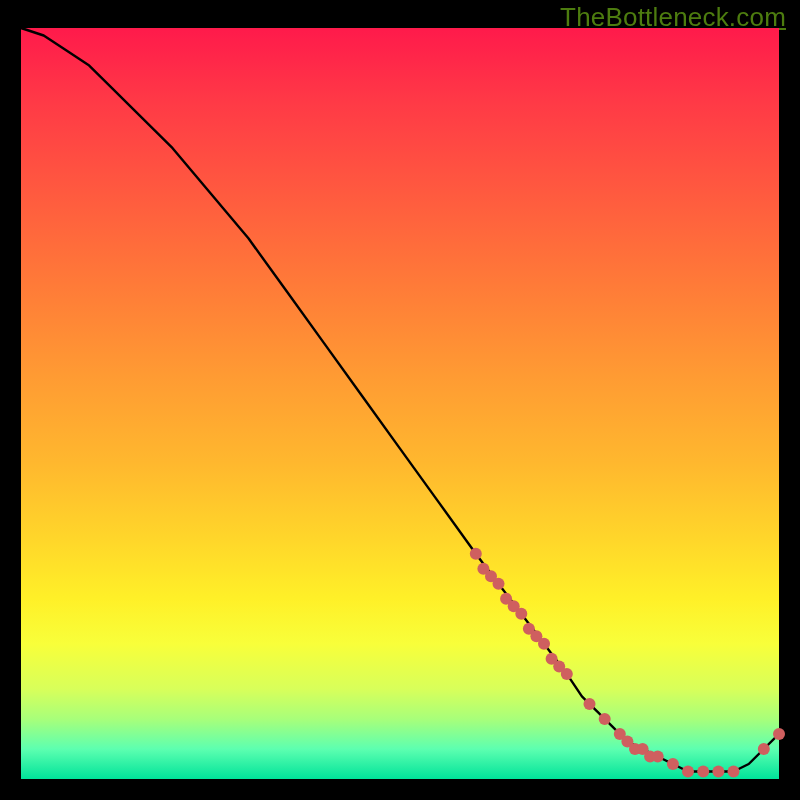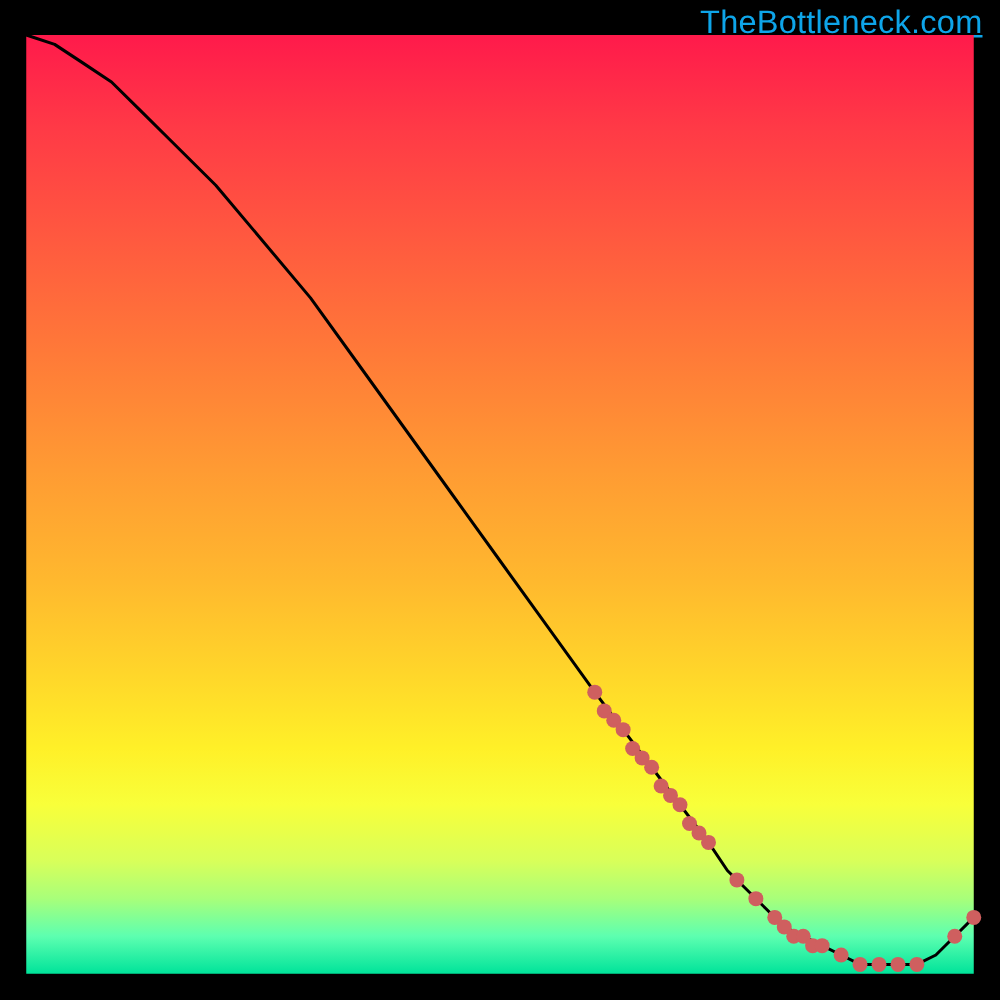--- a/index.html
+++ b/index.html
@@ -14,21 +14,21 @@
   .frame {
     position: relative;
     width: 800px;
     height: 800px;
     background: #000;
   }
   .watermark {
     position: absolute;
     top: 2px;
     right: 14px;
-    color: #0ea5e9;
+    color: #4d7c0f;
     font-size: 26px;
     font-weight: 400;
     letter-spacing: 0.2px;
     user-select: none;
     text-decoration: underline;
   }
   .plot {
     position: absolute;
     left: 21px;
     top: 28px;

